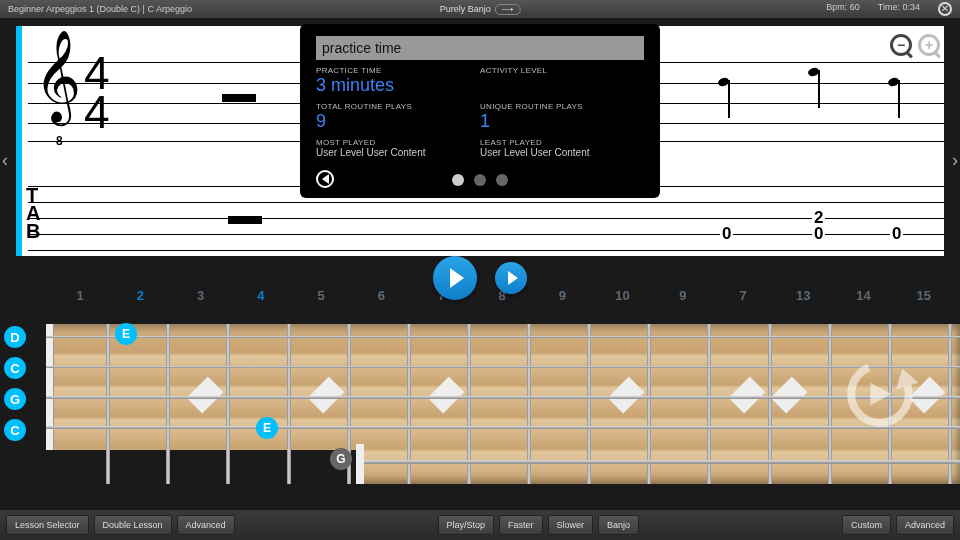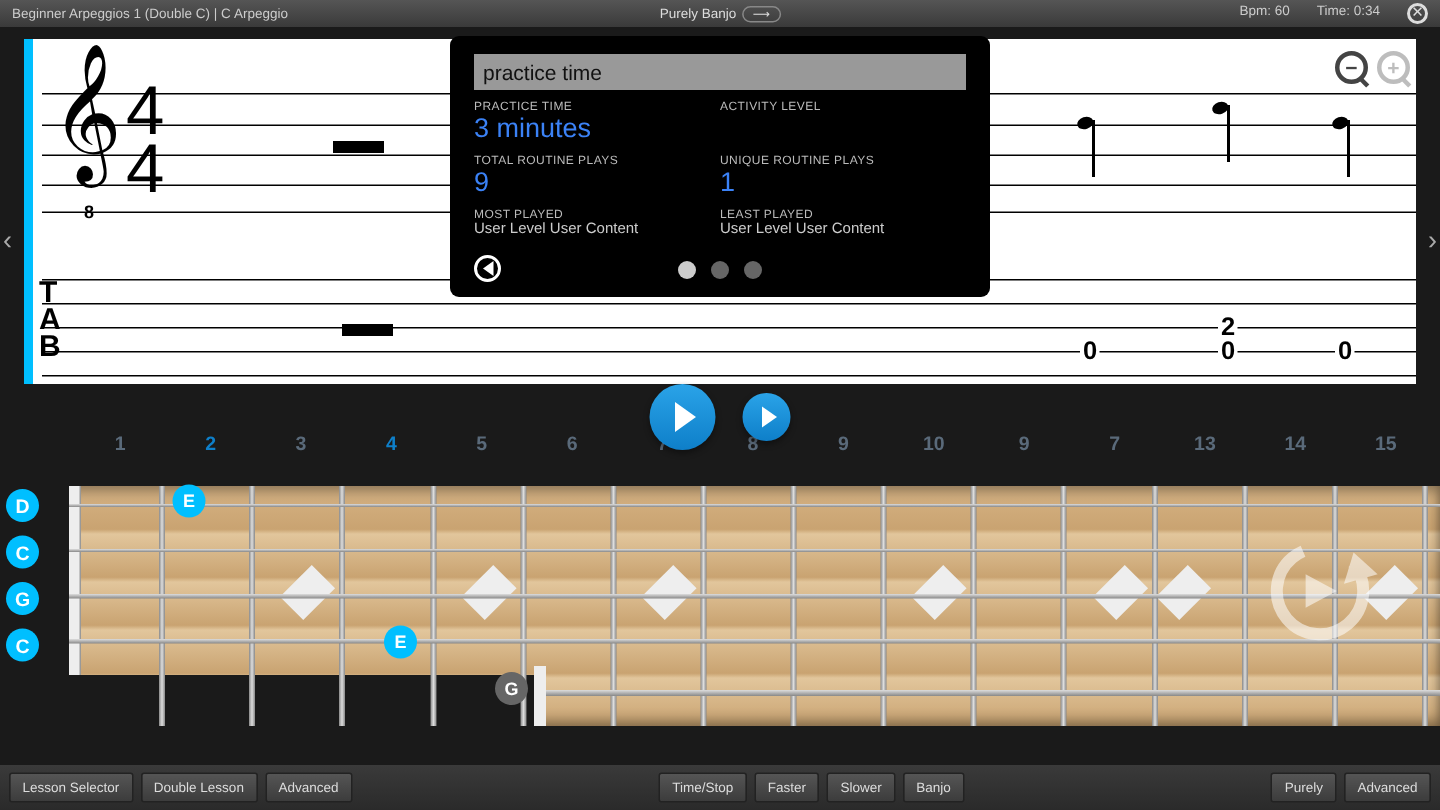--- a/index.html
+++ b/index.html
@@ -269,20 +269,20 @@
 <div class="finger" style="left: 115px; top: 13px;">E</div>
     <div class="finger" style="left: 256px; top: 107px;">E</div>
     <div class="finger gray" style="left: 330px; top: 138px;">G</div>
   </div>
 
 <div class="bottom">
   <div class="bbtn">Lesson Selector</div>
   <div class="bbtn">Double Lesson</div>
   <div class="bbtn">Advanced</div>
   <div class="spacer"></div>
-  <div class="bbtn">Time/Stop</div>
+  <div class="bbtn">Play/Stop</div>
   <div class="bbtn">Faster</div>
   <div class="bbtn">Slower</div>
   <div class="bbtn">Banjo</div>
   <div class="spacer"></div>
-  <div class="bbtn">Purely</div>
+  <div class="bbtn">Custom</div>
   <div class="bbtn">Advanced</div>
 </div>
 
 </body></html>

